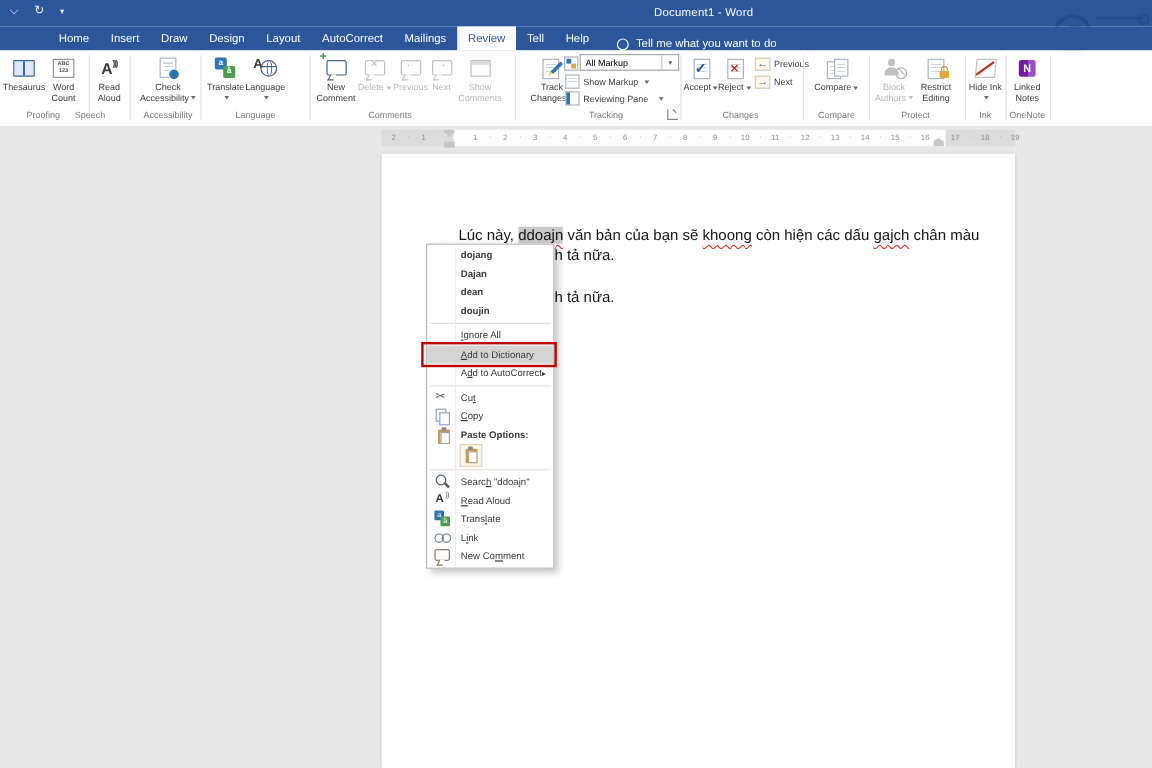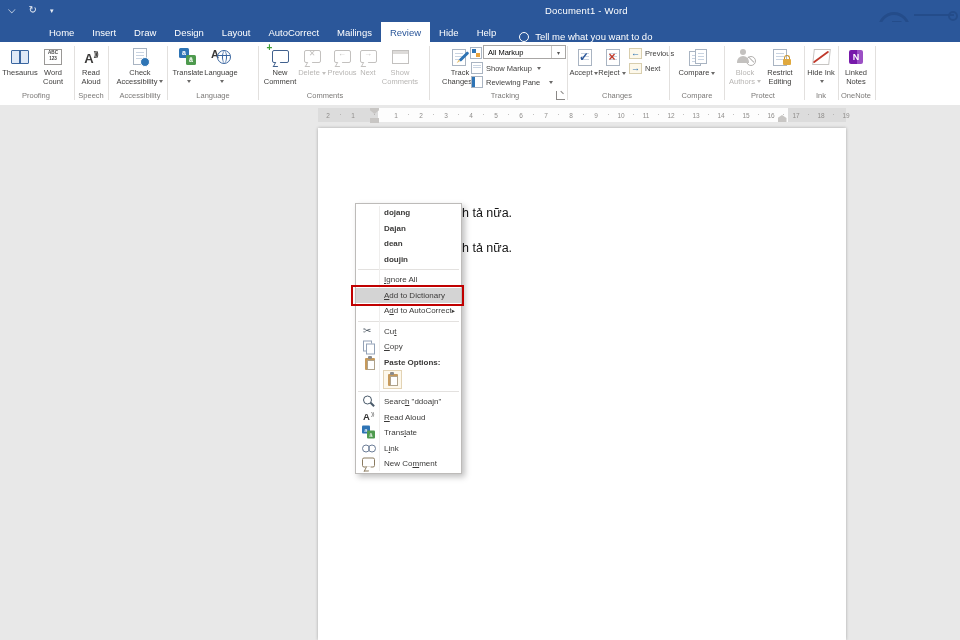--- a/index.html
+++ b/index.html
@@ -175,21 +175,21 @@
   <div class="tabrow">
     <div id="tabs-container" style="display:flex;">
         <div class="tab">Home</div>
         <div class="tab">Insert</div>
         <div class="tab">Draw</div>
         <div class="tab">Design</div>
         <div class="tab">Layout</div>
         <div class="tab">AutoCorrect</div>
         <div class="tab">Mailings</div>
         <div class="tab active">Review</div>
-        <div class="tab">Hide</div>
+        <div class="tab">Tell</div>
         <div class="tab">Help</div>
       </div>
     <div class="tellme">
       <span class="bulb"></span>
       <span>Tell me what you want to do</span>
     </div>
   </div>
 
   <div class="ribbon">
 
@@ -207,21 +207,21 @@
     </div>
     <div class="glabel" style="left:36px;">Proofing</div>
     <div class="gdiv" style="left:74px;"></div>
 
     <div class="lbtn" style="left:75px;width:32px;">
       <div class="ico">
           <span class="i-A">A<i>)))</i></span>
         </div>
       <span>Read Aloud</span>
     </div>
-    <div class="glabel" style="left:91px;text-align:center;">Speech</div>
+    <div class="glabel" style="left:75px;text-align:center;">Speech</div>
     <div class="gdiv" style="left:108px;"></div>
 
     <div class="lbtn" style="left:113px;width:54px;">
       <div class="ico">
           <span class="pg">
             <span class="badge-acc"></span>
           </span>
         </div>
       <span>Check Accessibility</span><span class="crt"></span>
     </div>
@@ -445,20 +445,21 @@
         <span class="dot" style="left: 415.5px;">·</span>
         <span class="dot" style="left: 440.5px;">·</span>
         <span class="dot" style="left: 465.5px;">·</span>
         <span class="dot" style="left: 490.5px;">·</span>
         <span class="dot" style="left: 515.5px;">·</span>
       </div>
   </div>
 
   <div class="docarea">
     <div class="page" id="page">
+        <div class="dline" style="left: 64px; top: 61px;"><span>Lúc này, </span><span class="sel missp">ddoajn</span><span> văn bản của bạn sẽ </span><span class="missp">khoong</span><span> còn hiện các dấu </span><span class="missp">gajch</span><span> chân màu</span></div>
         <div class="dline" style="left: 144px; top: 78px;"><span>h tả nữa.</span></div>
         <div class="dline" style="left: 144px; top: 113px;"><span>h tả nữa.</span></div>
       </div>
   </div>
 
   <div class="cmenu" id="cmenu">
       <div class="mi b">
         <span>dojang</span>
       </div>
       <div class="mi b">

